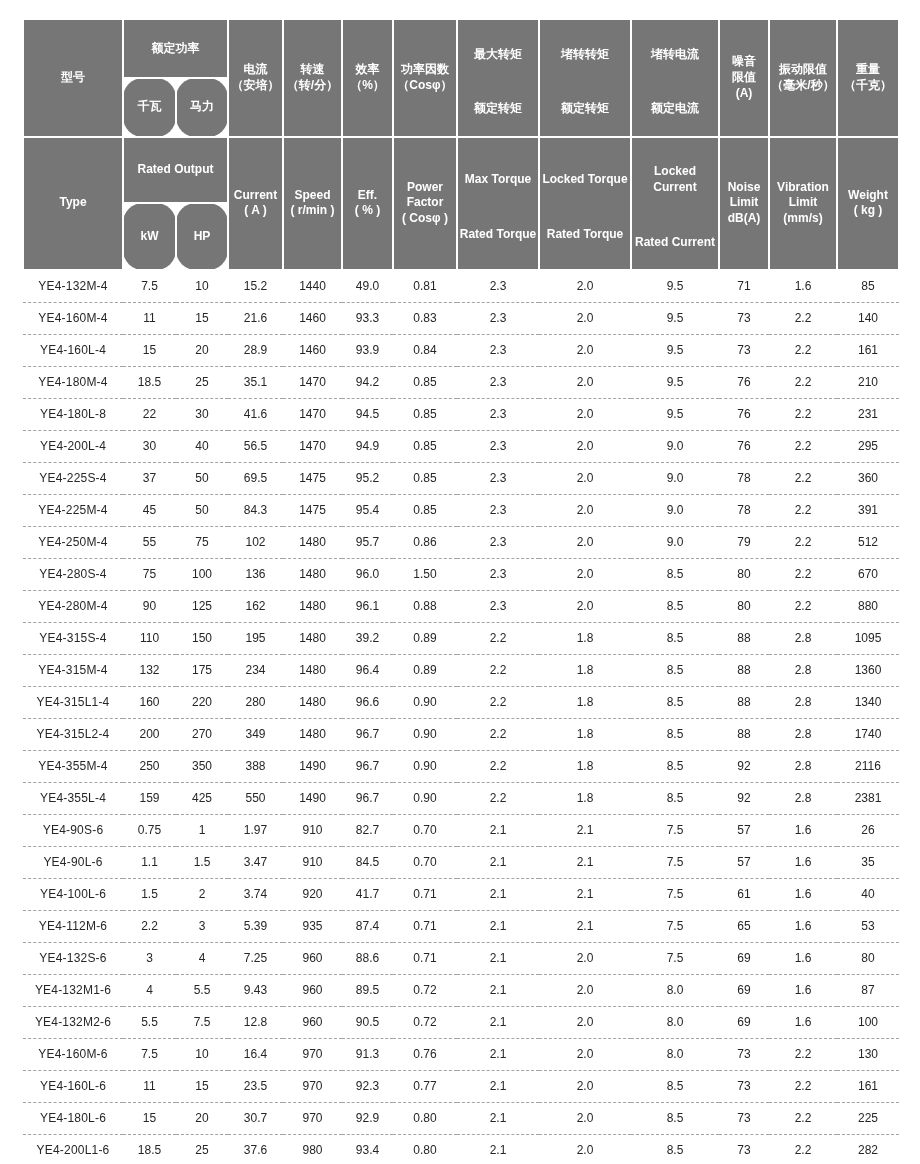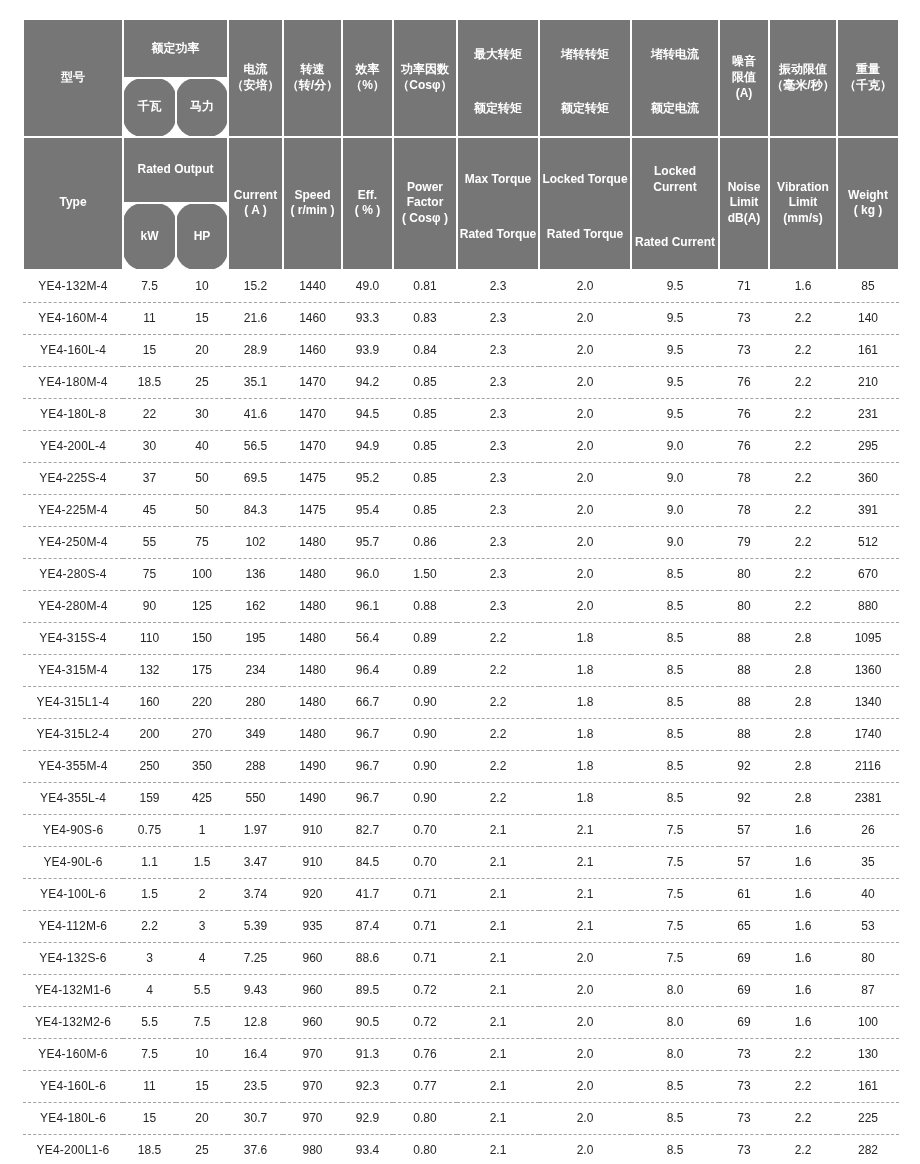--- a/index.html
+++ b/index.html
@@ -318,21 +318,21 @@
           <td>80</td>
           <td>2.2</td>
           <td>880</td>
         </tr>
         <tr>
           <td class="model">YE4-315S-4</td>
           <td>110</td>
           <td>150</td>
           <td>195</td>
           <td>1480</td>
-          <td>56.4</td>
+          <td>39.2</td>
           <td>0.89</td>
           <td>2.2</td>
           <td>1.8</td>
           <td>8.5</td>
           <td>88</td>
           <td>2.8</td>
           <td>1095</td>
         </tr>
         <tr>
           <td class="model">YE4-315M-4</td>
@@ -348,21 +348,21 @@
           <td>88</td>
           <td>2.8</td>
           <td>1360</td>
         </tr>
         <tr>
           <td class="model">YE4-315L1-4</td>
           <td>160</td>
           <td>220</td>
           <td>280</td>
           <td>1480</td>
-          <td>66.7</td>
+          <td>96.6</td>
           <td>0.90</td>
           <td>2.2</td>
           <td>1.8</td>
           <td>8.5</td>
           <td>88</td>
           <td>2.8</td>
           <td>1340</td>
         </tr>
         <tr>
           <td class="model">YE4-315L2-4</td>
@@ -376,21 +376,21 @@
           <td>1.8</td>
           <td>8.5</td>
           <td>88</td>
           <td>2.8</td>
           <td>1740</td>
         </tr>
         <tr>
           <td class="model">YE4-355M-4</td>
           <td>250</td>
           <td>350</td>
-          <td>288</td>
+          <td>388</td>
           <td>1490</td>
           <td>96.7</td>
           <td>0.90</td>
           <td>2.2</td>
           <td>1.8</td>
           <td>8.5</td>
           <td>92</td>
           <td>2.8</td>
           <td>2116</td>
         </tr>

